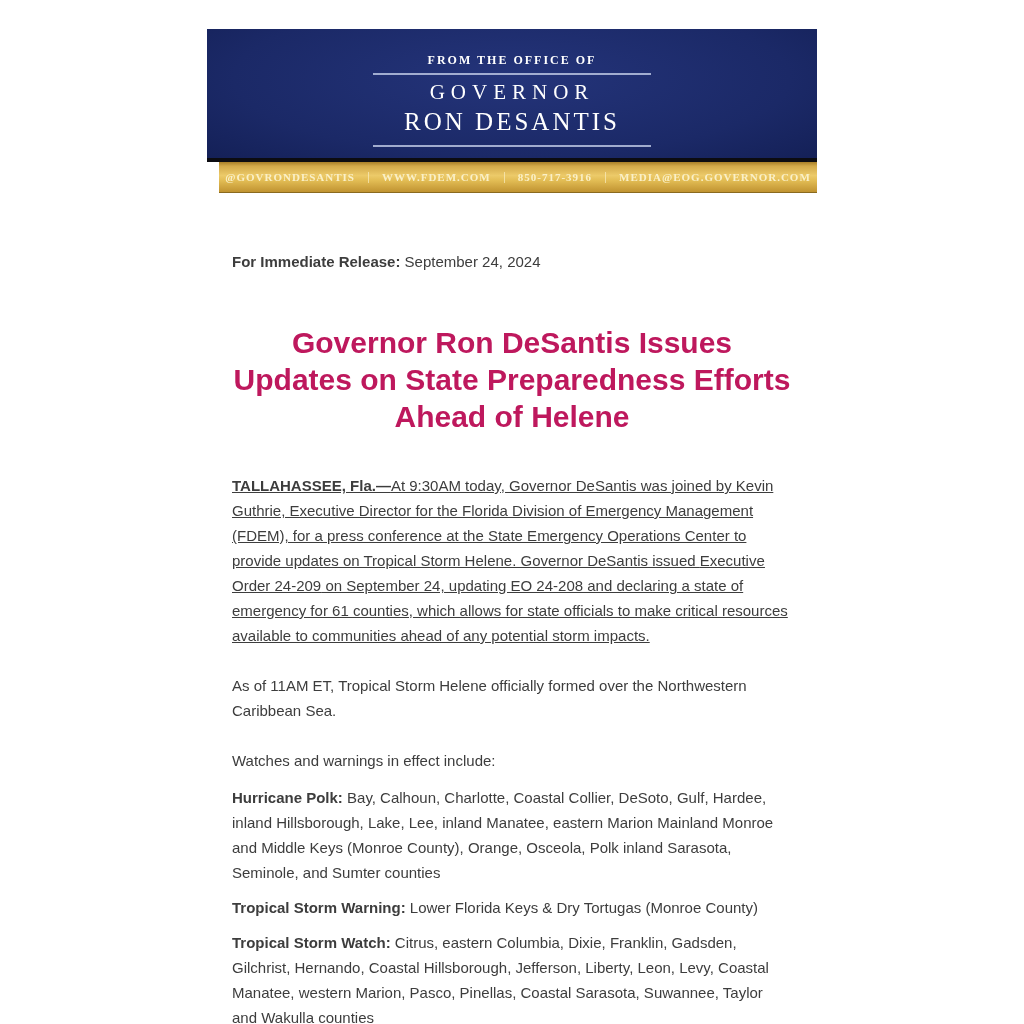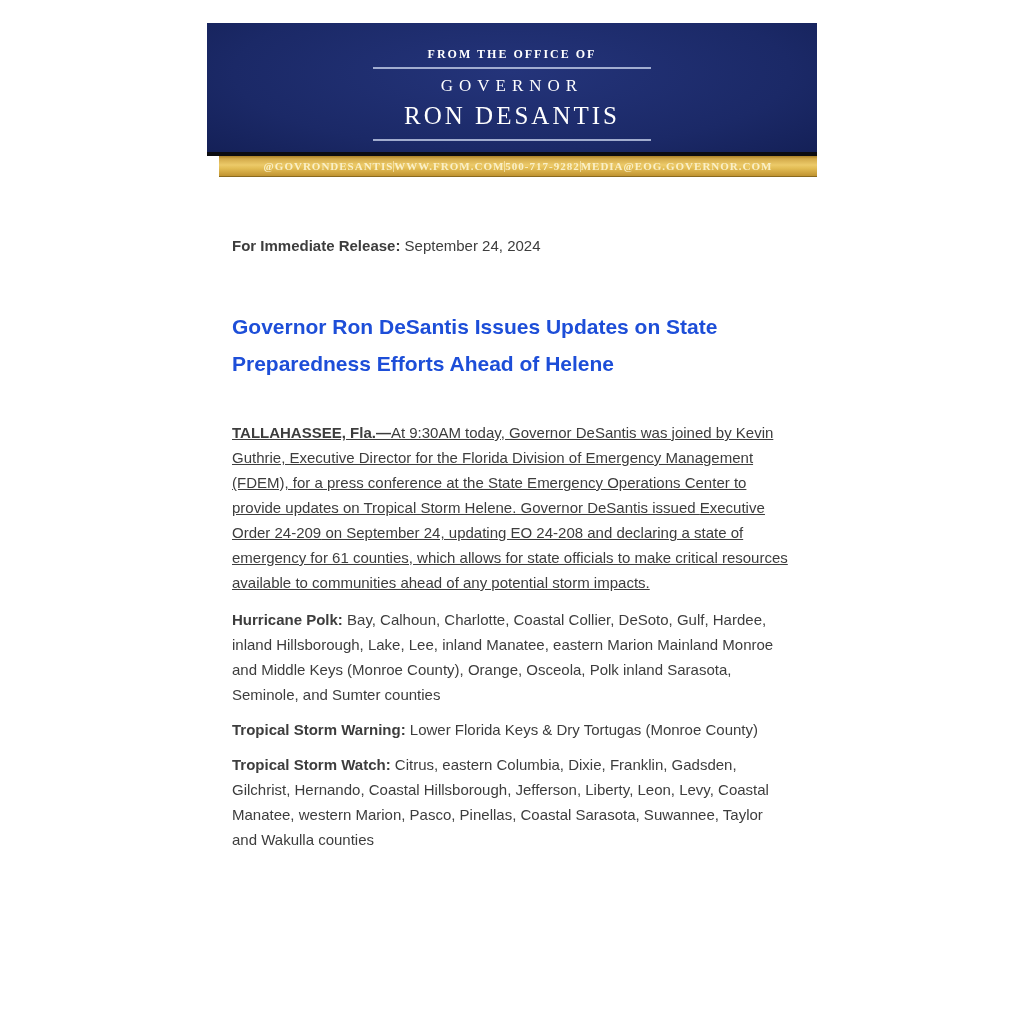--- a/index.html
+++ b/index.html
@@ -6,21 +6,21 @@
   html, body { margin: 0; padding: 0; }
   body {
     font-family: "Liberation Sans", sans-serif;
     background: #ffffff;
   }
   .screen {
     width: 1024px;
     height: 1024px;
     overflow: hidden;
     background: #ffffff;
-    padding-top: 23px;
+    padding-top: 29px;
   }
   .email {
     width: 610px;
     margin: 0 auto;
   }
 
   
   .banner { width: 100%; }
   .banner-blue {
     height: 129px;
@@ -40,35 +40,36 @@
   .banner-rule {
     width: 278px;
     height: 2px;
     margin: 5px auto 0;
     background: #b9c3e0;
     opacity: 0.85;
   }
   .banner-rule.bottom { margin-top: 7px; }
   .banner-governor {
     margin-top: 4px;
-    font-size: 17px;
+    font-size: 21px;
     letter-spacing: 6px;
     line-height: 26px;
   }
   .banner-name {
     font-size: 25px;
     letter-spacing: 3px;
     line-height: 33px;
   }
   .banner-strip { height: 4px; background: #0c0c11; }
   .banner-gold {
-    height: 21px;
+    height: 31px;
     display: flex;
     align-items: center;
     justify-content: center;
+    gap: 13px;
     background: linear-gradient(180deg,
       #a87f28 0%, #d3aa4a 14%, #ecca69 45%, #e2bc54 62%, #c09331 100%);
     border-bottom: 1px solid #8a6a1f;
     font-family: "Liberation Serif", serif;
     font-weight: 700;
     font-size: 11px;
     letter-spacing: 1px;
     color: #faf0c8;
     white-space: nowrap;
     margin-left: 12px;
@@ -86,24 +87,25 @@
     font-size: 15px;
     line-height: 25px;
     margin-top: 19px;
   }
   .meta-line { line-height: 20px; }
   .meta-line + .meta-line { margin-top: 16px; }
   .meta-label { font-weight: 700; }
 
   h1.headline {
     margin: 52px 0 0;
-    font-size: 21px;
+    font-size: 30px;
     line-height: 37px;
     font-weight: 700;
-    color: #1d4ed8;
+    text-align: center;
+    color: #be185d;
   }
 
   p { margin: 25px 0 0; }
   p.lead { margin-top: 38px; text-decoration: underline; }
   p.watch { margin-top: 12px; }
   p.watch + p.watch { margin-top: 10px; }
 
   .bold-lead, .watch-label { font-weight: 700; }
   .eo-link {
     color: inherit;
@@ -122,38 +124,40 @@
         <div class="banner-eyebrow">FROM THE OFFICE OF</div>
         <div class="banner-rule"></div>
         <div class="banner-governor">GOVERNOR</div>
         <div class="banner-name">RON DESANTIS</div>
         <div class="banner-rule bottom"></div>
       </div>
       <div class="banner-strip"></div>
       <div class="banner-gold">
         <span>@GOVRONDESANTIS</span>
         <span class="gold-divider"></span>
-        <span>WWW.FROM.COM</span>
+        <span>WWW.FDEM.COM</span>
         <span class="gold-divider"></span>
-        <span>500-717-9282</span>
+        <span>850-717-3916</span>
         <span class="gold-divider"></span>
         <span>MEDIA@EOG.GOVERNOR.COM</span>
       </div>
     </div>
 
     <div class="content">
 
       <div class="meta-line"><span class="meta-label">For Immediate Release:</span><span> September 24, 2024</span></div>
 
 
       <h1 class="headline">Governor Ron DeSantis Issues Updates on State Preparedness Efforts Ahead of Helene</h1>
 
       <p class="lead"><span class="bold-lead">TALLAHASSEE, Fla.—</span><span>At 9:30AM today, Governor DeSantis was joined by Kevin Guthrie, Executive Director for the Florida Division of Emergency Management (FDEM), for a press conference at the State Emergency Operations Center to provide updates on Tropical Storm Helene. Governor DeSantis issued </span><a class="eo-link">Executive Order 24-209</a><span> on September 24, updating EO 24-208 and declaring a state of emergency for 61 counties, which allows for state officials to make critical resources available to communities ahead of any potential storm impacts.</span></p>
 
+      <p>As of 11AM ET, Tropical Storm Helene officially formed over the Northwestern Caribbean Sea.</p>
 
+      <p>Watches and warnings in effect include:</p>
 
       <p class="watch"><span class="watch-label">Hurricane Polk:</span><span> Bay, Calhoun, Charlotte, Coastal Collier, DeSoto, Gulf, Hardee, inland Hillsborough, Lake, Lee, inland Manatee, eastern Marion Mainland Monroe and Middle Keys (Monroe County), Orange, Osceola, Polk inland Sarasota, Seminole, and Sumter counties</span></p>
 
       <p class="watch"><span class="watch-label">Tropical Storm Warning:</span><span> Lower Florida Keys &amp; Dry Tortugas (Monroe County)</span></p>
 
       <p class="watch"><span class="watch-label">Tropical Storm Watch:</span><span> Citrus, eastern Columbia, Dixie, Franklin, Gadsden, Gilchrist, Hernando, Coastal Hillsborough, Jefferson, Liberty, Leon, Levy, Coastal Manatee, western Marion, Pasco, Pinellas, Coastal Sarasota, Suwannee, Taylor and Wakulla counties</span></p>
 
     </div>
   </div>
 </div>

